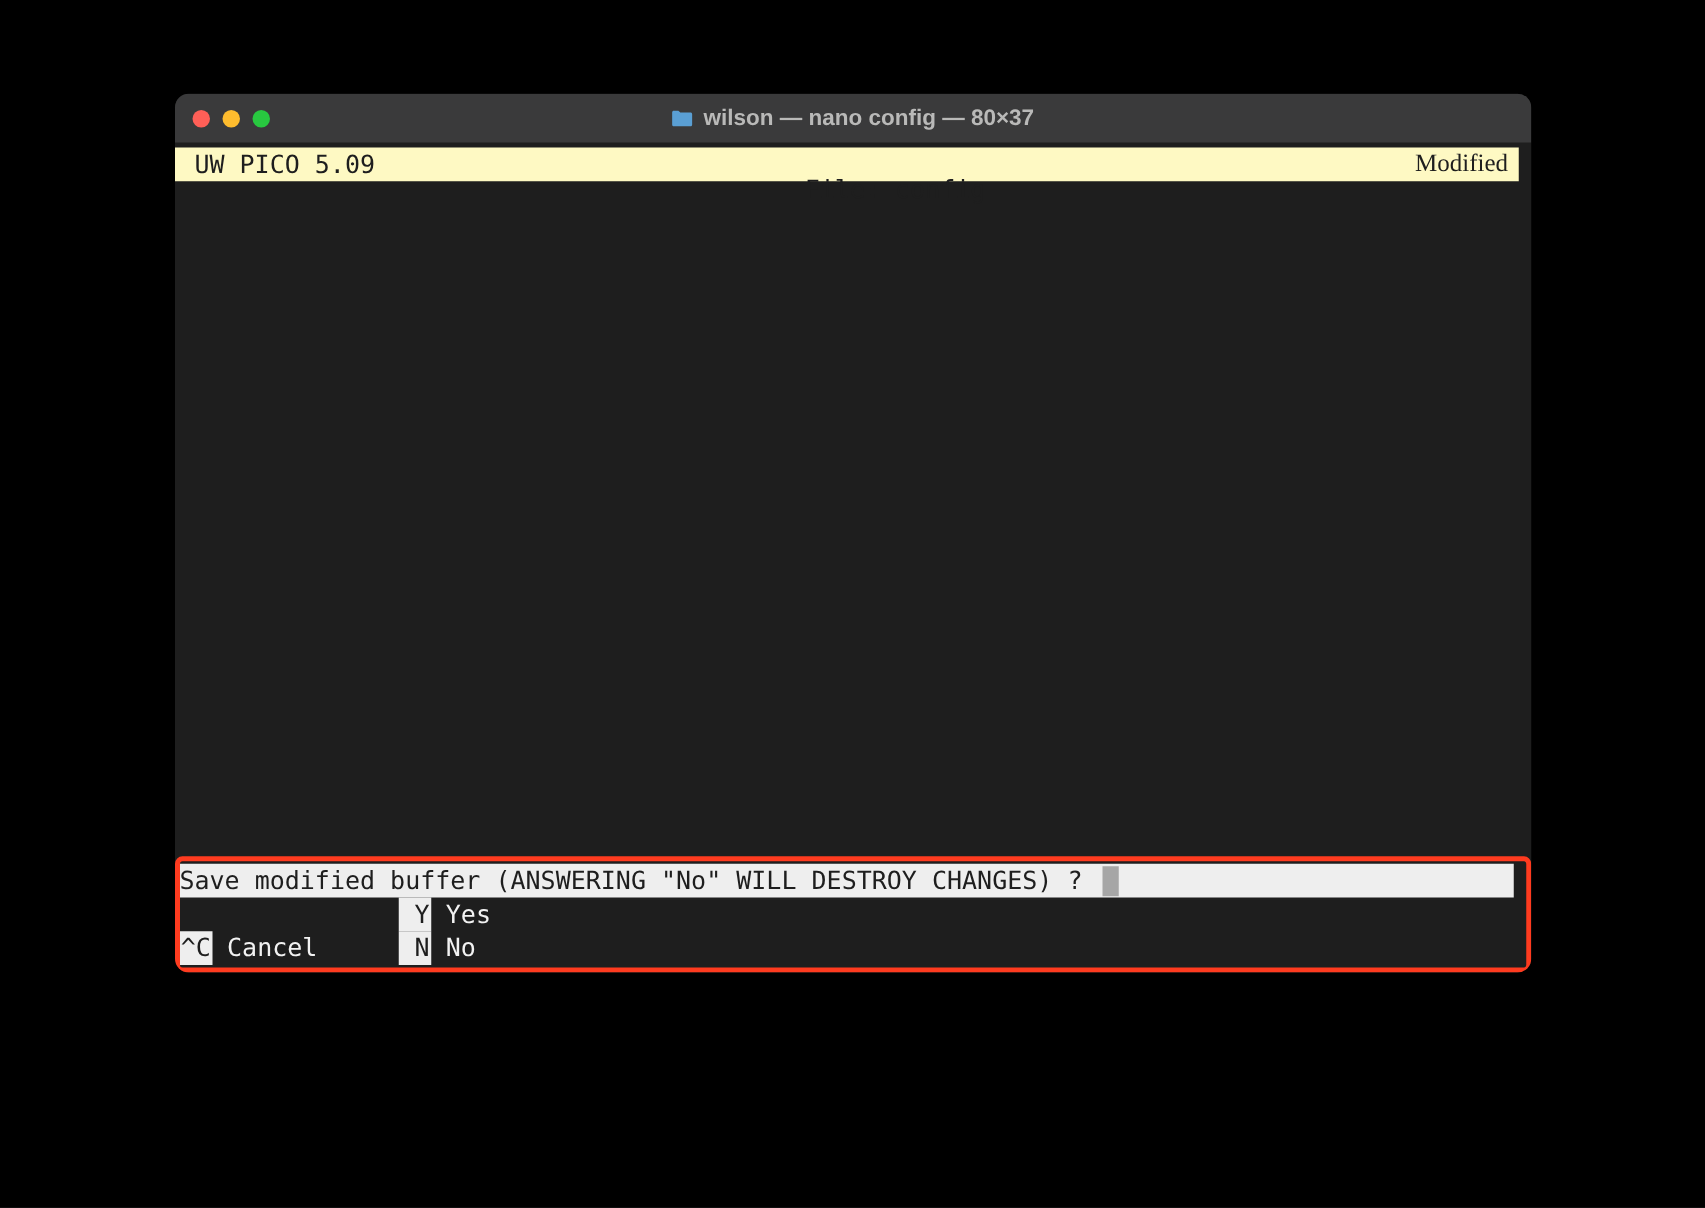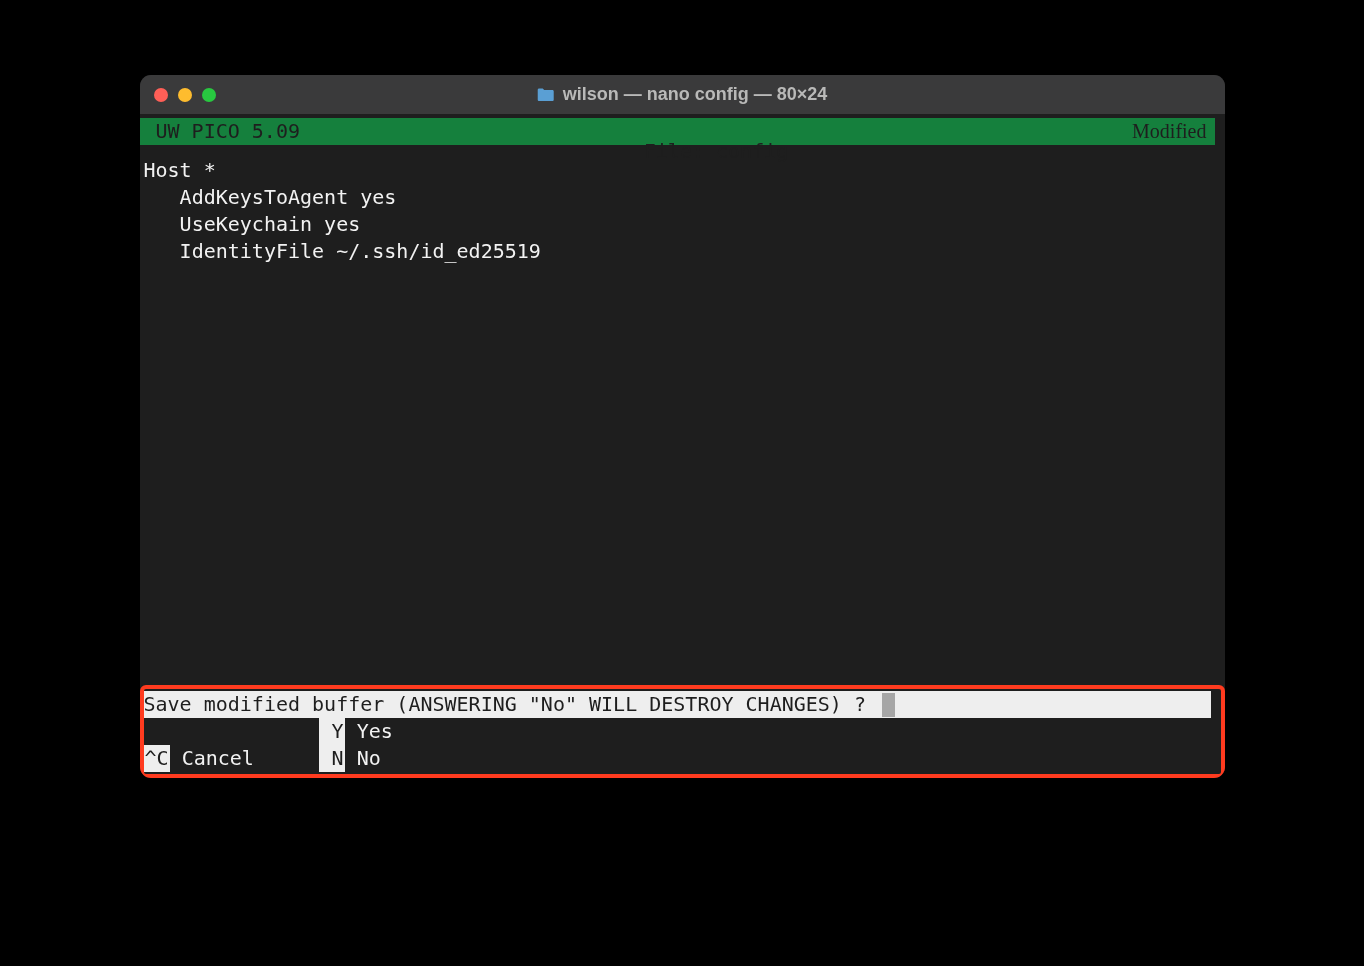--- a/index.html
+++ b/index.html
@@ -70,21 +70,21 @@
     .terminal {
       background: #1e1e1e;
       font-family: "SF Mono", "Menlo", "Consolas", monospace;
       font-size: 20px;
       line-height: 27px;
       color: #f2f2f2;
       position: relative;
       height: 660px;
     }
     .status-bar {
-      background: #15803d;
+      background: #fef9c3;
       color: #1e1e1e;
       display: flex;
       height: 27px;
       padding: 0 4px;
       margin: 4px 10px 0 0;
     }
     .status-left { flex: 0 0 auto; padding-left: 12px; white-space: pre; }
     .status-center { flex: 1; text-align: center; white-space: pre; margin-top: 20px; }
     .status-right { flex: 0 0 auto; padding-right: 4px; white-space: pre; font-family: Liberation Serif, serif; }
     .content {
@@ -155,33 +155,29 @@
       <div class="light red"></div>
       <div class="light yellow"></div>
       <div class="light green"></div>
     </div>
     <div class="title-center">
       <span class="folder-icon">
         <svg viewBox="0 0 18 15">
           <path d="M1 3 C1 2 1.5 1.5 2.5 1.5 L6 1.5 L7.5 3 L15.5 3 C16.5 3 17 3.5 17 4.5 L17 12.5 C17 13.5 16.5 14 15.5 14 L2.5 14 C1.5 14 1 13.5 1 12.5 Z" fill="#5a9fd4"></path>
         </svg>
       </span>
-      <span>wilson — nano config — 80×24</span>
+      <span>wilson — nano config — 80×37</span>
     </div>
   </div>
   <div class="terminal">
     <div class="status-bar">
       <div class="status-left">UW PICO 5.09</div>
       <div class="status-center">File: config</div>
       <div class="status-right">Modified</div>
     </div>
-    <div class="content">Host *
-   AddKeysToAgent yes
-   UseKeychain yes
-   IdentityFile ~/.ssh/id_ed25519</div>
 
     <div class="highlight-box">
       <div class="prompt-line">
         <span>Save modified buffer (ANSWERING "No" WILL DESTROY CHANGES) ? </span><span class="cursor-block"></span>
       </div>
       <div class="options-grid">
         <div class="opt-row">
           <div class="opt-section">
             <span></span>
           </div>

